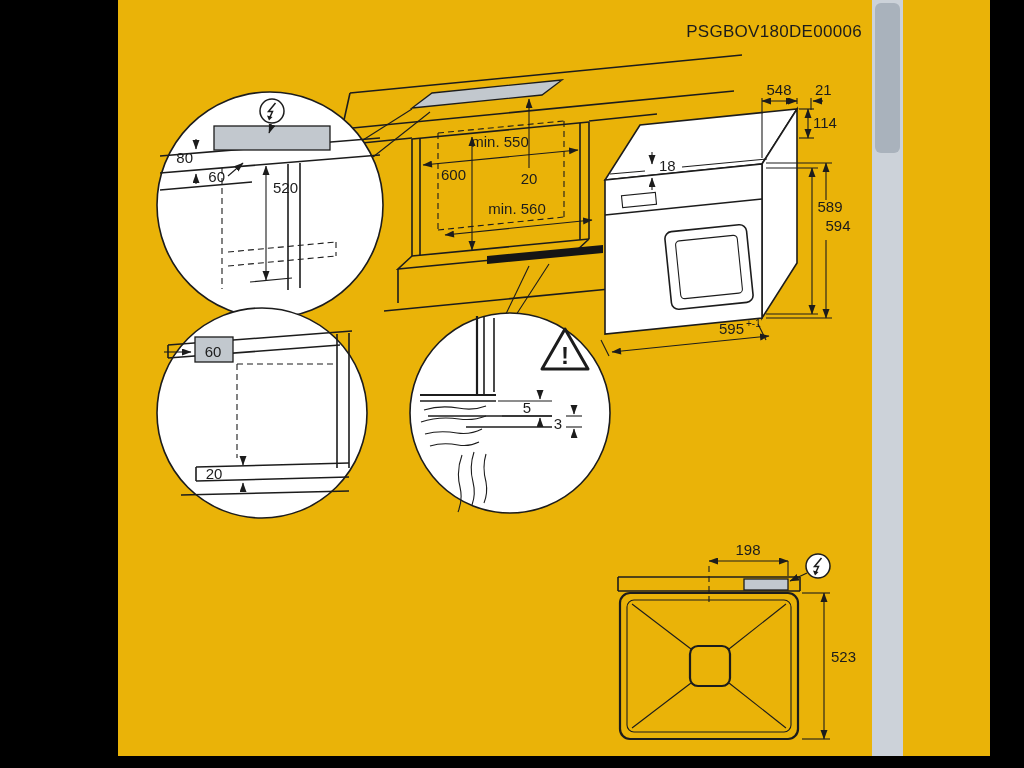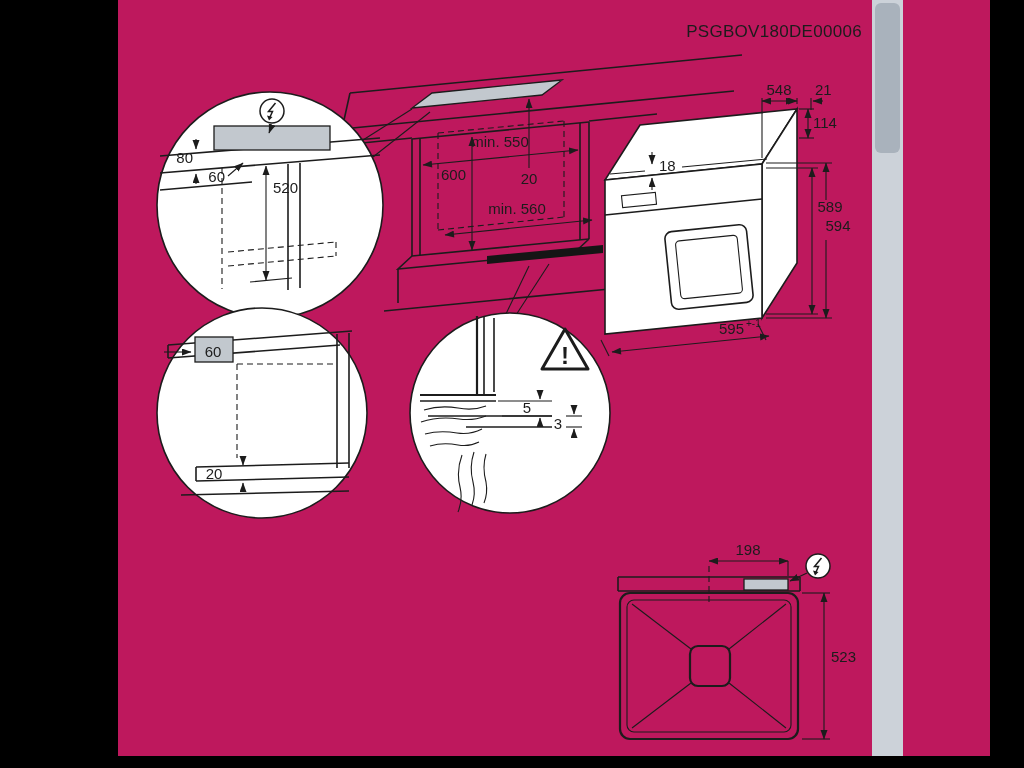--- a/index.html
+++ b/index.html
@@ -1,18 +1,18 @@
 <!DOCTYPE html>
 <html><head>
 <meta charset="utf-8">
 <style>
   *{box-sizing:border-box}
   html,body{margin:0;padding:0;background:#000}
   .stage{position:relative;width:1024px;height:768px;background:#000;overflow:hidden;font-family:"Liberation Sans",sans-serif}
-  .paper{position:absolute;left:118px;top:0;width:872px;height:756px;background:#be185d}
+  .paper{position:absolute;left:118px;top:0;width:872px;height:756px;background:#eab308}
   .paper svg{position:absolute;left:0;top:0;display:block}
   .scroll-track{position:absolute;left:754px;top:0;width:31px;height:756px;background:#ccd2d9}
   .scroll-thumb{position:absolute;left:3px;top:3px;width:25px;height:150px;background:#a9b2bc;border-radius:6px}
   text{font-family:"Liberation Sans",sans-serif;fill:#1c1c1c}
   .lbl{font-size:15px}
   .sup{font-size:10px}
   .ttl{font-size:17px;letter-spacing:.3px}
   .ln{stroke:#1c1c1c;stroke-width:1.6;fill:none}
   .med{stroke:#1c1c1c;stroke-width:2.2;fill:none}
   .thin{stroke:#1c1c1c;stroke-width:1.1;fill:none}

